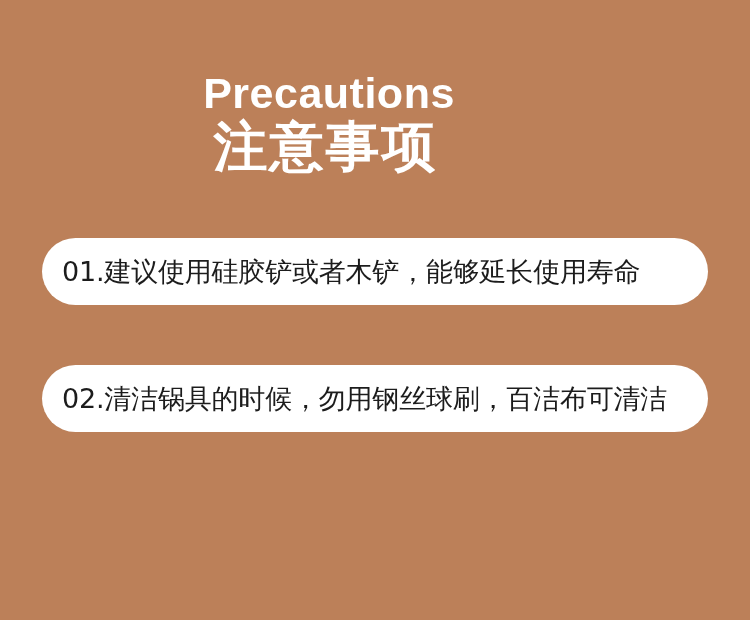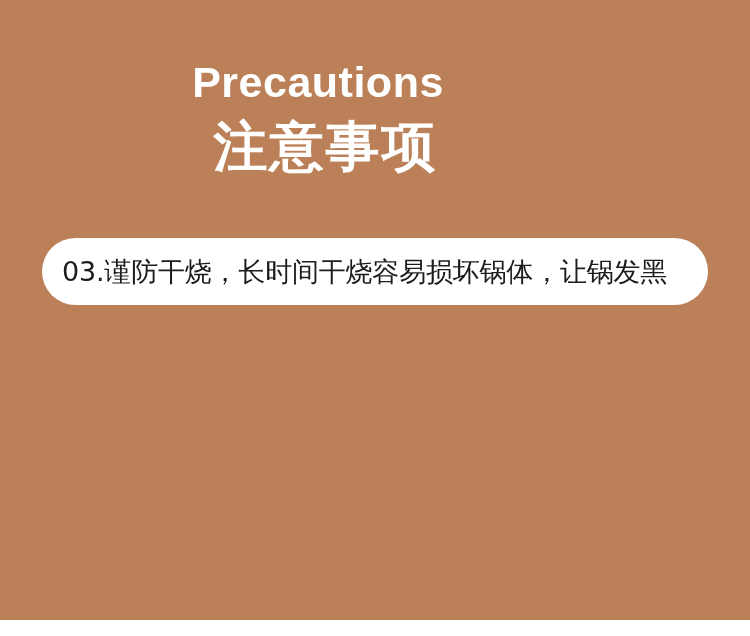--- a/index.html
+++ b/index.html
@@ -27,21 +27,21 @@
 
   
   #heading-block {
     position: absolute;
     left: 0;
     top: 0;
     width: 750px;
     text-align: center;
   }
   #title-en {
-    margin: 0;
+    margin: 11px;
     padding: 0;
     color: #ffffff;
     font-family: "Liberation Sans", "DejaVu Sans", sans-serif;
     font-weight: bold;
     font-size: 43px;
     line-height: 1;
     letter-spacing: 0.5px;
     position: absolute;
     top: 61px;
     left: 0;
@@ -110,23 +110,26 @@
 
 <div id="precautions-panel">
 
   <div id="heading-block">
     <h1 id="title-en">Precautions</h1>
     <h2 id="title-zh">注意事项</h2>
   </div>
 
   <div id="precaution-list">
 
-
+    <div class="precaution-item">
+      <span class="precaution-text">01.建议使用硅胶铲或者木铲，能够延长使用寿命</span>
+    </div>
 
     <div class="precaution-item">
-      <span class="precaution-text">03.谨防干烧，长时间干烧容易损坏锅体，让锅发黑</span>
+      <span class="precaution-text">02.清洁锅具的时候，勿用钢丝球刷，百洁布可清洁</span>
     </div>
+
 
   </div>
 
 </div>
 
 <div id="bottom-strip"></div>
 
 </body></html>

